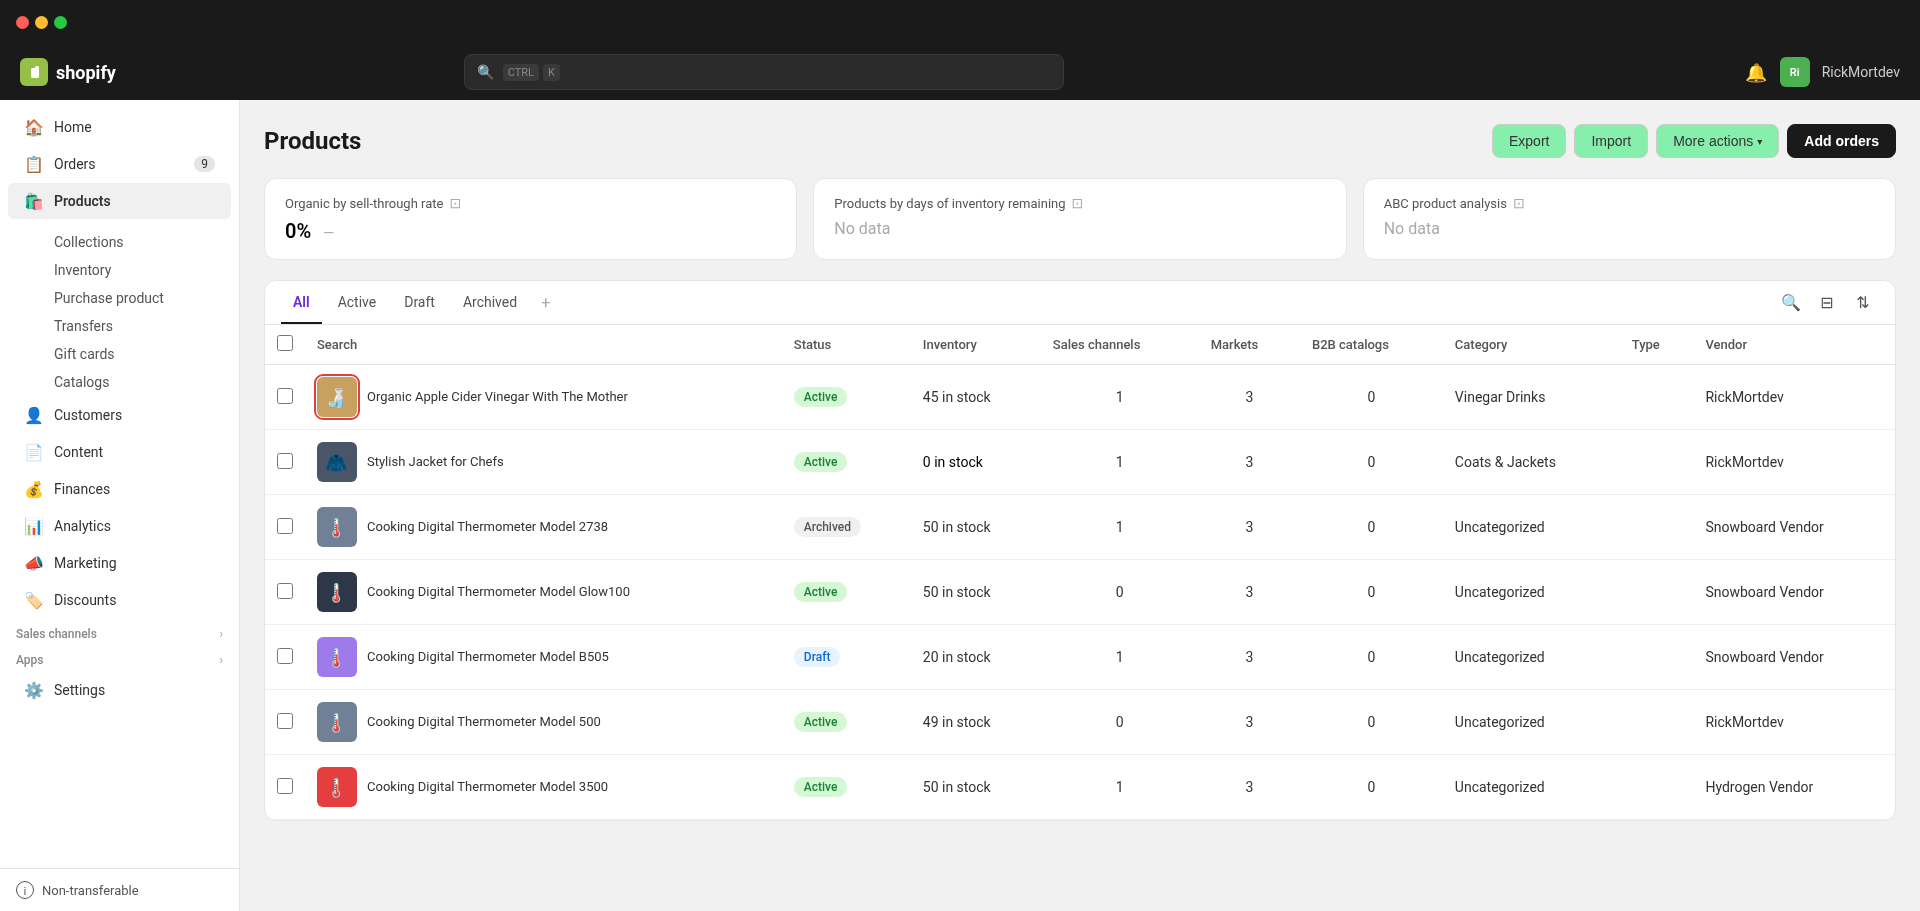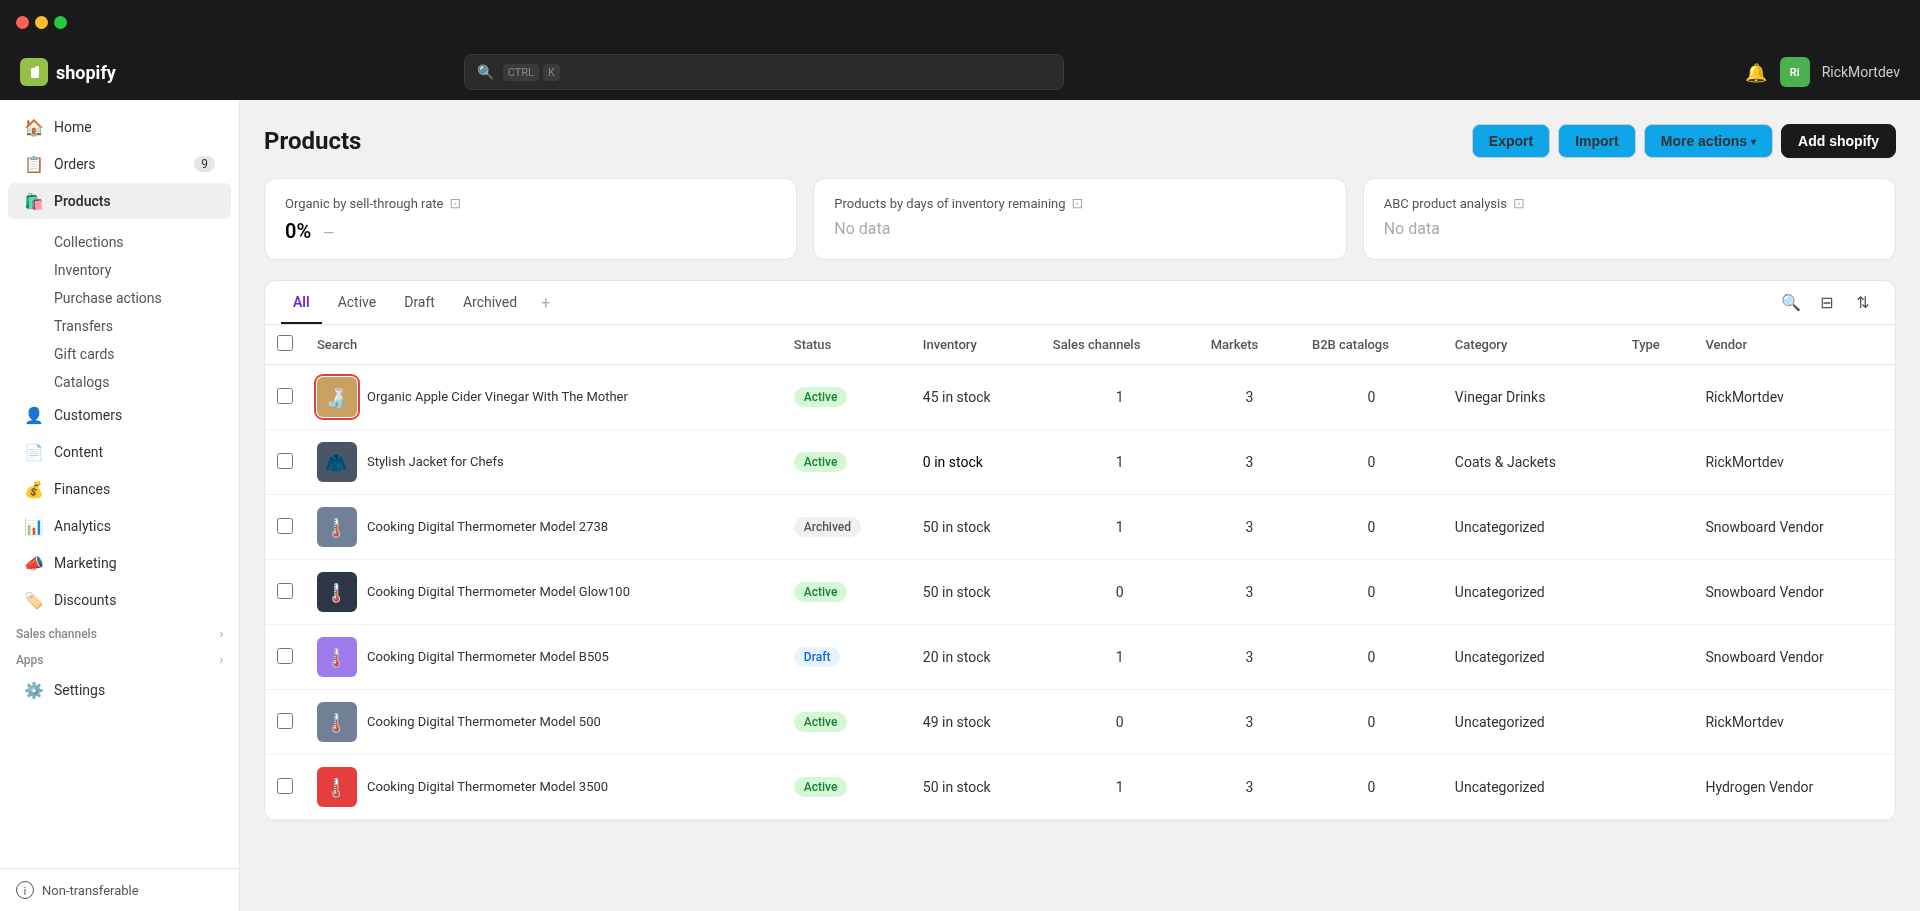--- a/index.html
+++ b/index.html
@@ -41,21 +41,21 @@
     .sidebar-section { padding: 8px 16px 4px; font-size: 12px; color: #888; font-weight: 500; text-transform: none; display: flex; align-items: center; justify-content: space-between; cursor: pointer; }
     .sidebar-section .expand { color: #aaa; }
     .sidebar-footer { border-top: 1px solid #e5e5e5; padding: 12px 16px; display: flex; align-items: center; gap: 8px; font-size: 13px; color: #555; cursor: pointer; }
     .info-icon { width: 18px; height: 18px; border-radius: 50%; border: 1.5px solid #555; display: flex; align-items: center; justify-content: center; font-size: 11px; }
 
     
     .content { flex: 1; overflow-y: auto; padding: 24px; background: #f1f1f1; }
     .page-header { display: flex; align-items: center; margin-bottom: 20px; }
     .page-title { font-size: 24px; font-weight: 700; color: #1a1a1a; flex: 1; }
     .header-actions { display: flex; gap: 8px; }
-    .btn { padding: 8px 16px; border-radius: 8px; font-size: 14px; cursor: pointer; border: 1.5px solid #ccc; background: #0ea5e9; color: #333; font-weight: 700; display: flex; align-items: center; gap: 4px; }
+    .btn { padding: 8px 16px; border-radius: 8px; font-size: 14px; cursor: pointer; border: 1.5px solid #ccc; background: #86efac; color: #333; font-weight: 400; display: flex; align-items: center; gap: 4px; }
     .btn-primary { background: #1a1a1a; color: #fff; border-color: #1a1a1a; font-weight: 600; }
     .chevron { font-size: 10px; }
 
     
     .stats-row { display: grid; grid-template-columns: 1fr 1fr 1fr; gap: 16px; margin-bottom: 20px; }
     .stat-card { background: #fff; border-radius: 12px; padding: 16px 20px; border: 1px solid #e5e5e5; }
     .stat-label { font-size: 13px; color: #555; display: flex; align-items: center; gap: 6px; margin-bottom: 8px; }
     .stat-icon { color: #aaa; font-size: 14px; }
     .stat-sub { color: #aaa; font-size: 14px; margin-left: 8px; }
     .stat-no-data { font-size: 16px; color: #aaa; margin-top: 4px; }
@@ -138,21 +138,21 @@
       </div>
 
       <div class="nav-item active">
         <span class="icon">🛍️</span>
         <span>Products</span>
       </div>
 
       <div class="sub-nav">
         <a class="sub-nav-item">Collections</a>
         <a class="sub-nav-item">Inventory</a>
-        <a class="sub-nav-item">Purchase actions</a>
+        <a class="sub-nav-item">Purchase product</a>
         <a class="sub-nav-item">Transfers</a>
         <a class="sub-nav-item">Gift cards</a>
         <a class="sub-nav-item">Catalogs</a>
       </div>
 
       <div class="nav-item">
         <span class="icon">👤</span>
         <span>Customers</span>
       </div>
 
@@ -207,21 +207,21 @@
 
     <div class="page-header">
       <h1 class="page-title">Products</h1>
       <div class="header-actions">
         <button class="btn">Export</button>
         <button class="btn">Import</button>
         <button class="btn">
           <span>More actions</span>
           <span class="chevron">▾</span>
         </button>
-        <button class="btn btn-primary">Add shopify</button>
+        <button class="btn btn-primary">Add orders</button>
       </div>
     </div>
 
     <div class="stats-row">
       <div class="stat-card">
         <div class="stat-label">
           <span>Organic by sell-through rate</span>
           <span class="stat-icon">⊡</span>
         </div>
         <div>

